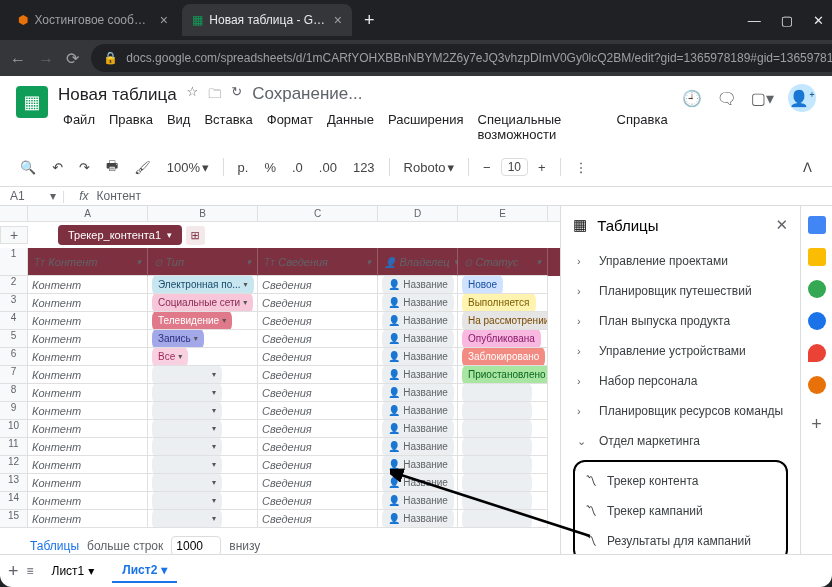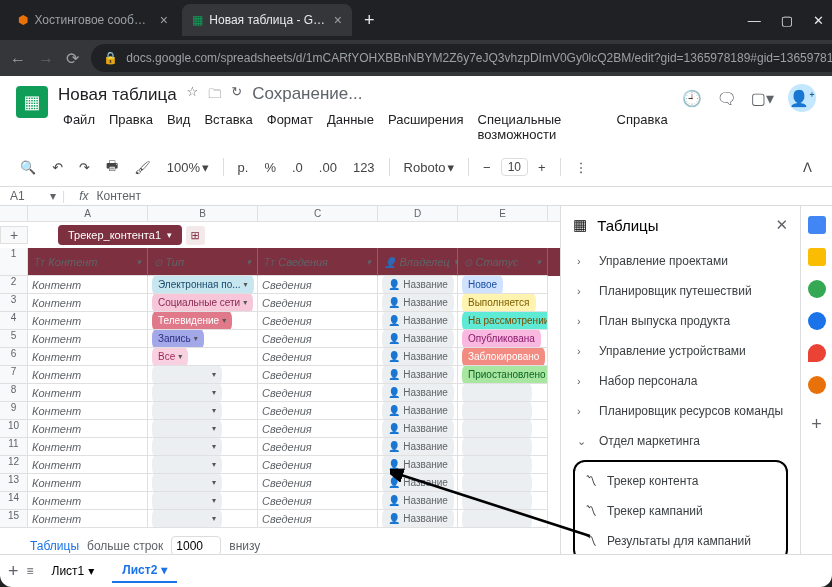--- a/index.html
+++ b/index.html
@@ -236,21 +236,21 @@
             <div class="rowhdr">4</div>
             <div class="cell colA">Контент</div>
             <div class="cell colB">
               <span class="pill" style="background:#e07a8b;color:#fff">Телевидение <span class="dd">▾</span></span>
             </div>
             <div class="cell colC">Сведения</div>
             <div class="cell colD">
               <span class="pill" style="background:#eceff1;color:#5f6368">👤 Название</span>
             </div>
             <div class="cell colE">
-              <span class="pill" style="background:#5eead4;color:#7a4a00">На рассмотрении</span>
+              <span class="pill" style="background:#e5e5e5;color:#7a4a00">На рассмотрении</span>
             </div>
           </div>
           <div class="datarow">
             <div class="rowhdr">5</div>
             <div class="cell colA">Контент</div>
             <div class="cell colB">
               <span class="pill" style="background:#a3a8e8;color:#2a2f80">Запись <span class="dd">▾</span></span>
             </div>
             <div class="cell colC">Сведения</div>
             <div class="cell colD">

